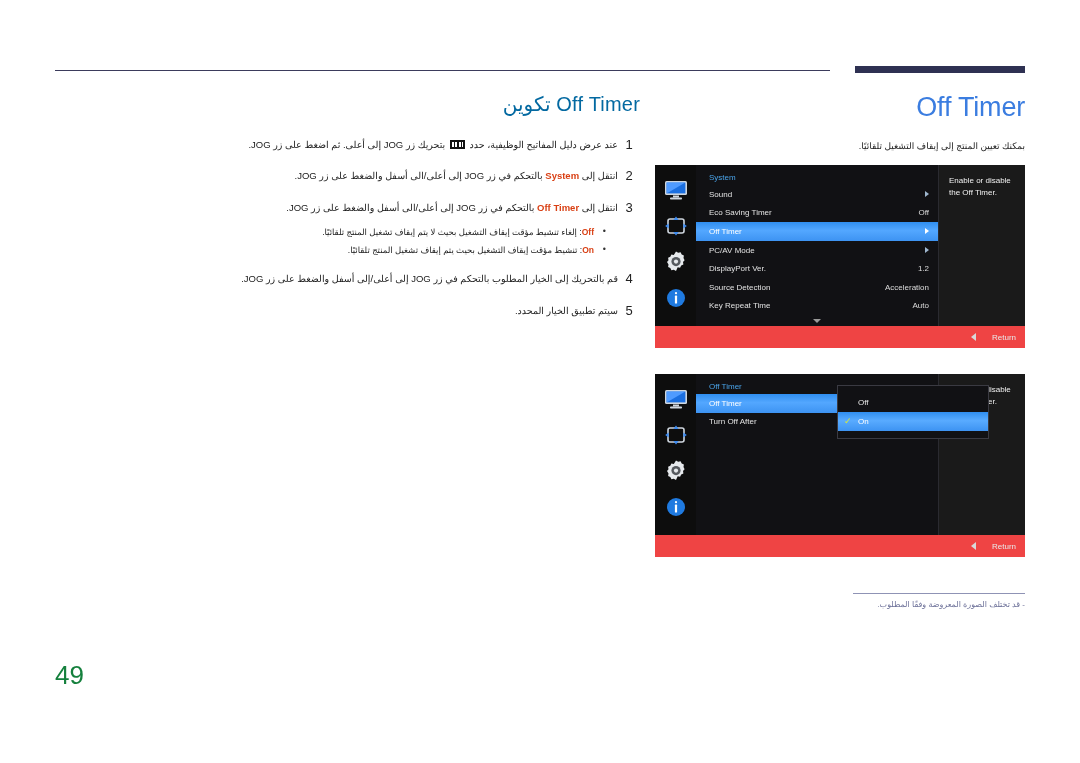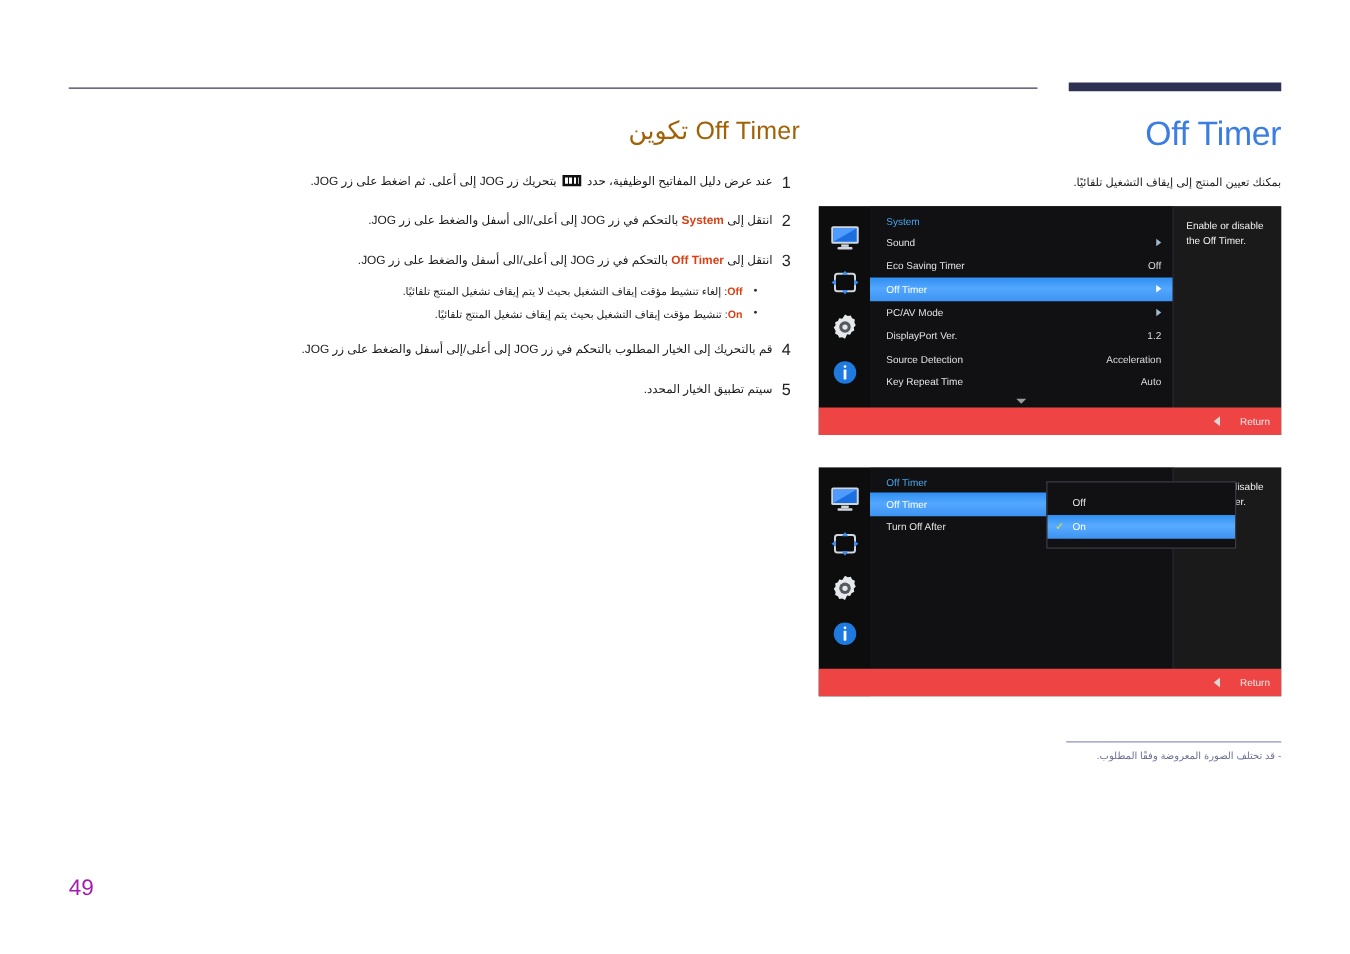--- a/index.html
+++ b/index.html
@@ -38,21 +38,21 @@
   .left-col {
     position: absolute;
     left: 55px;
     top: 92px;
     width: 585px;
     direction: rtl;
     text-align: right;
   }
   .left-title {
     font-size: 20px;
-    color: #a16207;
+    color: #0369a1;
     margin: 0 0 22px 0;
     font-weight: normal;
     letter-spacing: 0.2px;
   }
   .left-title .latin { direction: ltr; unicode-bidi: embed; }
 
   .step {
     display: flex;
     flex-direction: row;
     align-items: flex-start;
@@ -304,23 +304,23 @@
     width: 370px;
     text-align: right;
     direction: rtl;
     font-size: 8px;
     color: #6d7199;
   }
 
   .page-num {
     position: absolute;
     left: 55px;
-    top: 700px;
-    font-size: 18px;
-    color: #a21caf;
+    top: 660px;
+    font-size: 26px;
+    color: #15803d;
     font-weight: normal;
   }
 </style>
 </head>
 <body>
 
 <div class="rule-thin"></div>
 <div class="rule-thick"></div>
 
 <div class="left-col">

